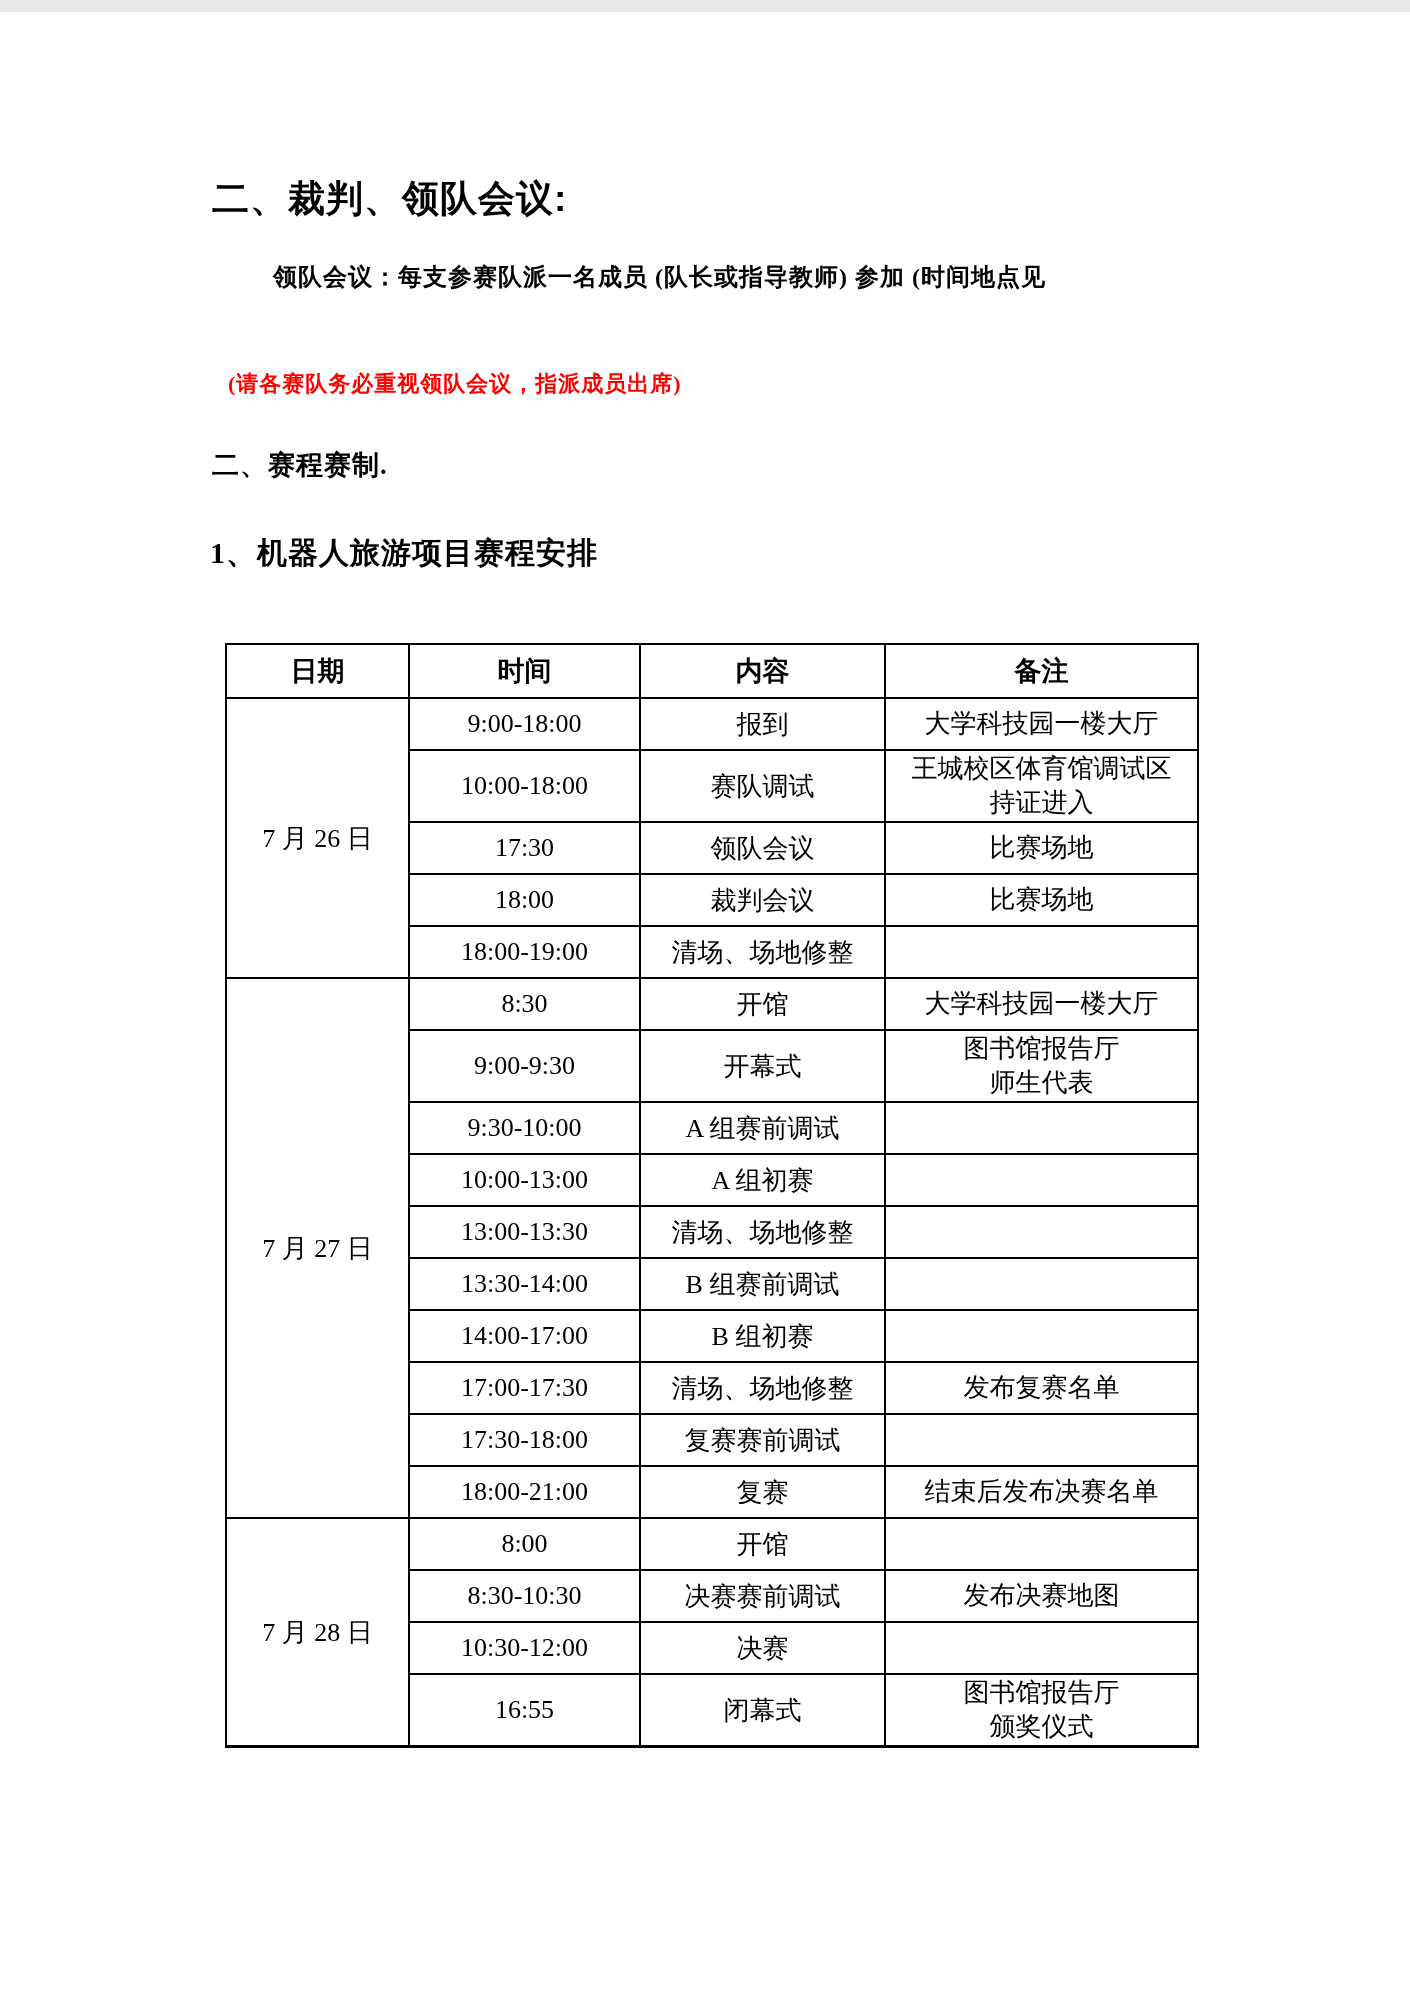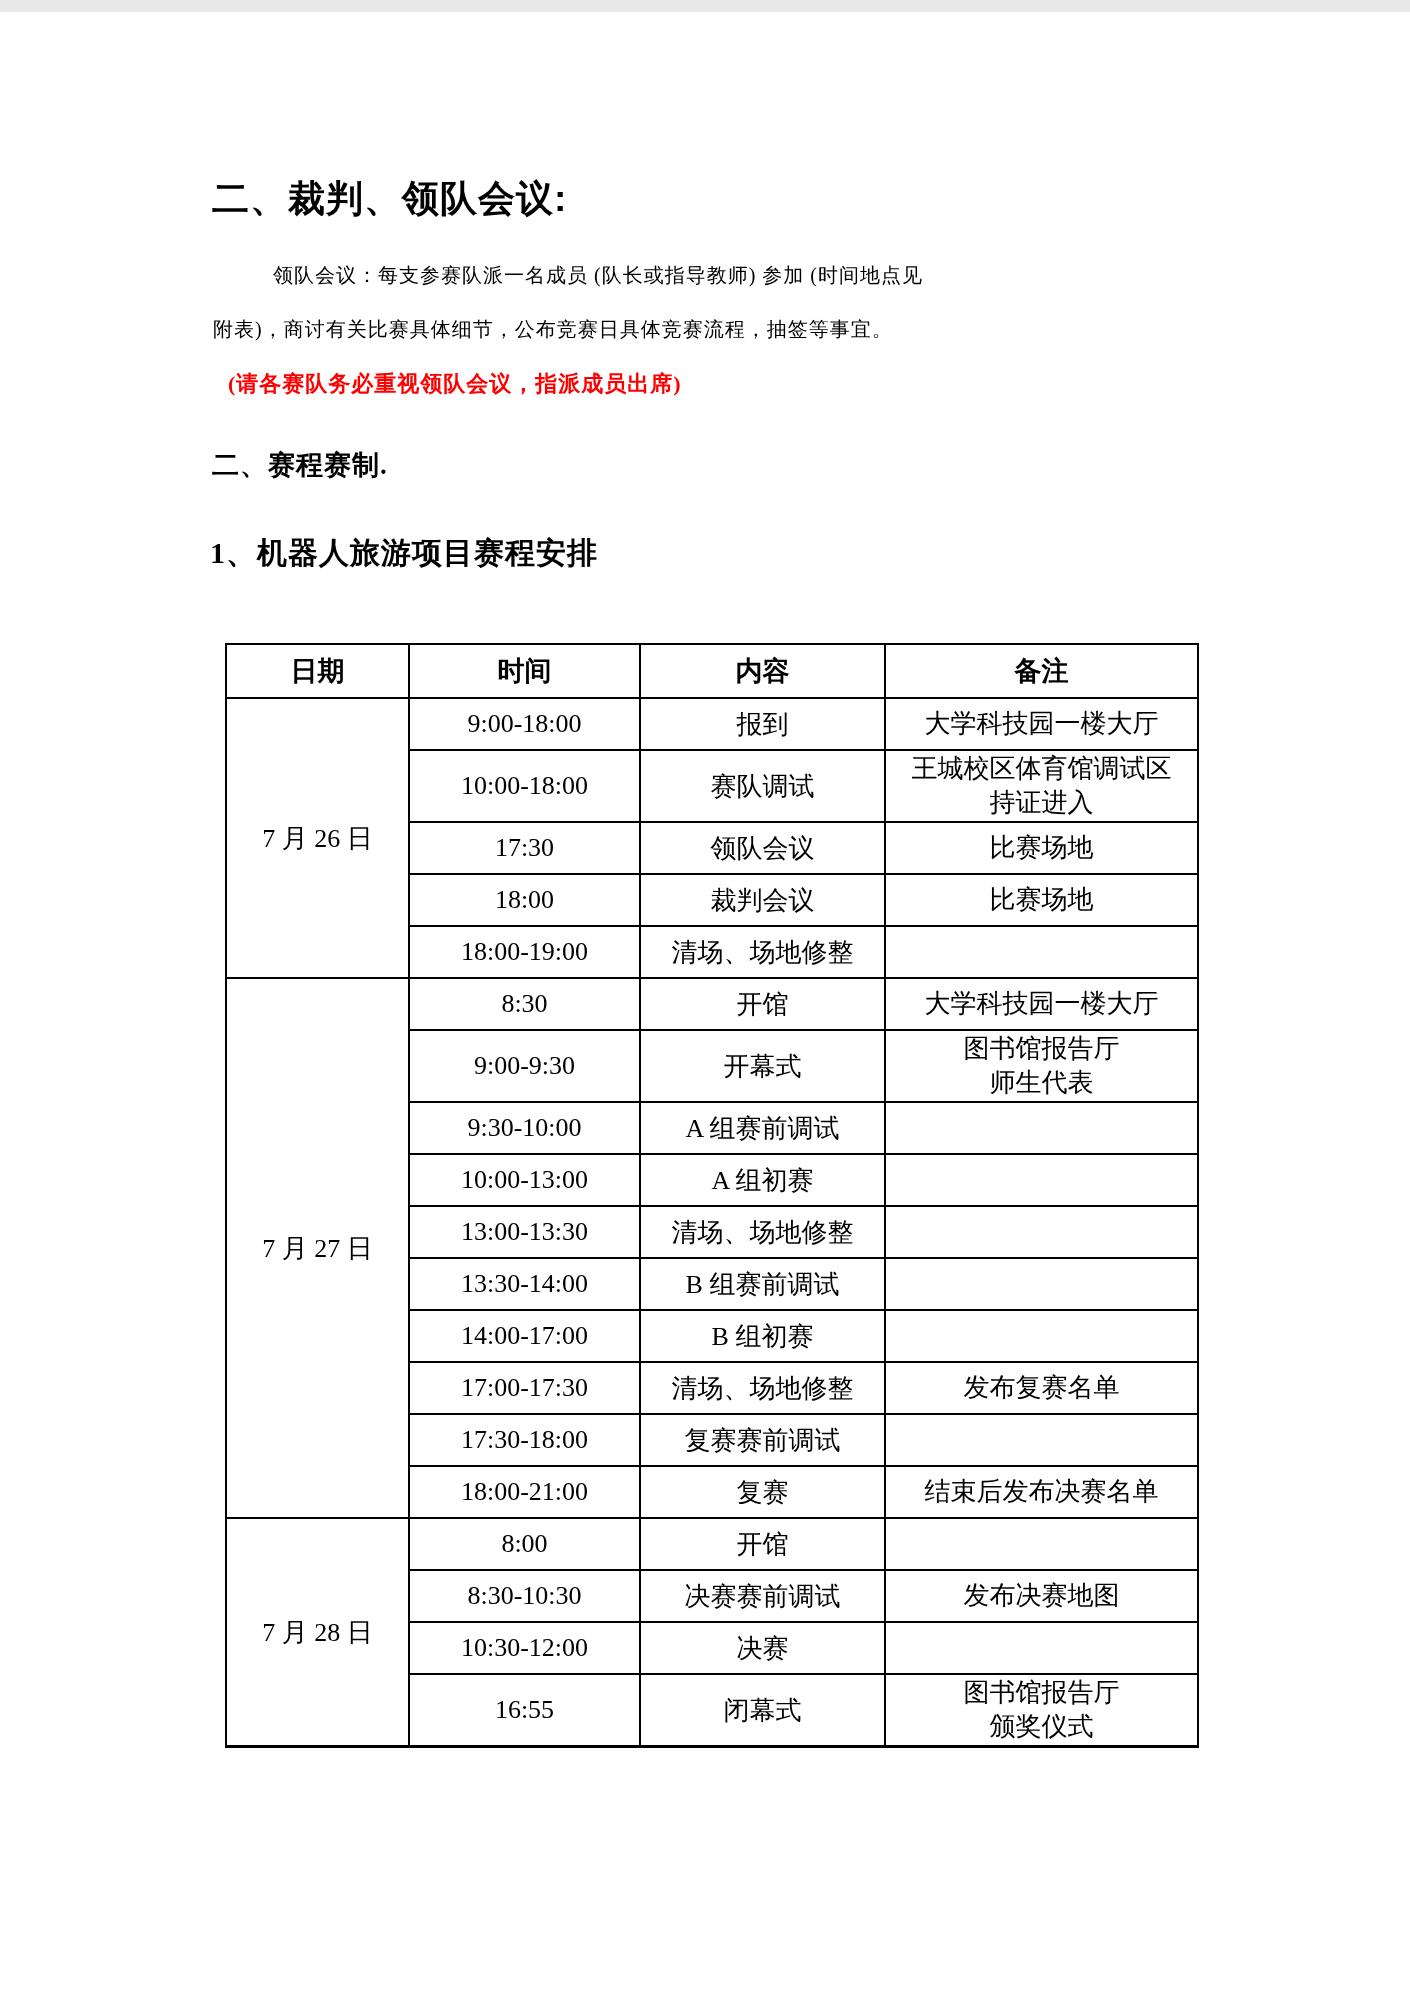--- a/index.html
+++ b/index.html
@@ -12,21 +12,21 @@
     font-family:"Liberation Serif","DejaVu Serif",serif;
     overflow:hidden;
   }
   .abs { position:absolute; line-height:1.15; white-space:nowrap; }
 
   .h1 {
     left:212px; top:166px;
     font-family:"Liberation Sans","DejaVu Sans",sans-serif;
     font-weight:900; font-size:37px; letter-spacing:1px;
   }
-  .pline  { font-size:20px; letter-spacing:1px; }
+  .pline  { font-size:24px; letter-spacing:1px;font-weight:bold; }
   #p1l1   { left:273px; top:252px; }
   #p1l2   { left:213px; top:306px; }
   .red-note {
     left:228px; top:359px;
     font-size:22px; font-weight:bold; letter-spacing:1px;
     color:#ff0000;
   }
   #p2     { left:273px; top:411px; }
   .h2 {
     left:212px; top:438px;
@@ -69,21 +69,20 @@
 </style>
 </head>
 <body>
 
 <div class="page">
 
   <div class="abs h1">二、裁判、领队会议:</div>
 
   <div class="abs pline" id="p1l1">领队会议：每支参赛队派一名成员 (队长或指导教师) 参加 (时间地点见</div>
 
-  <div class="abs pline" id="p1l2">附表)，商讨有关比赛具体细节，公布竞赛日具体竞赛流程，抽签等事宜。</div>
 
   <div class="abs red-note">(请各赛队务必重视领队会议，指派成员出席)</div>
 
 
   <div class="abs h2">二、赛程赛制.</div>
 
   <div class="abs h3">1、机器人旅游项目赛程安排</div>
 
   <div class="tablewrap">
     <table class="schedule">

